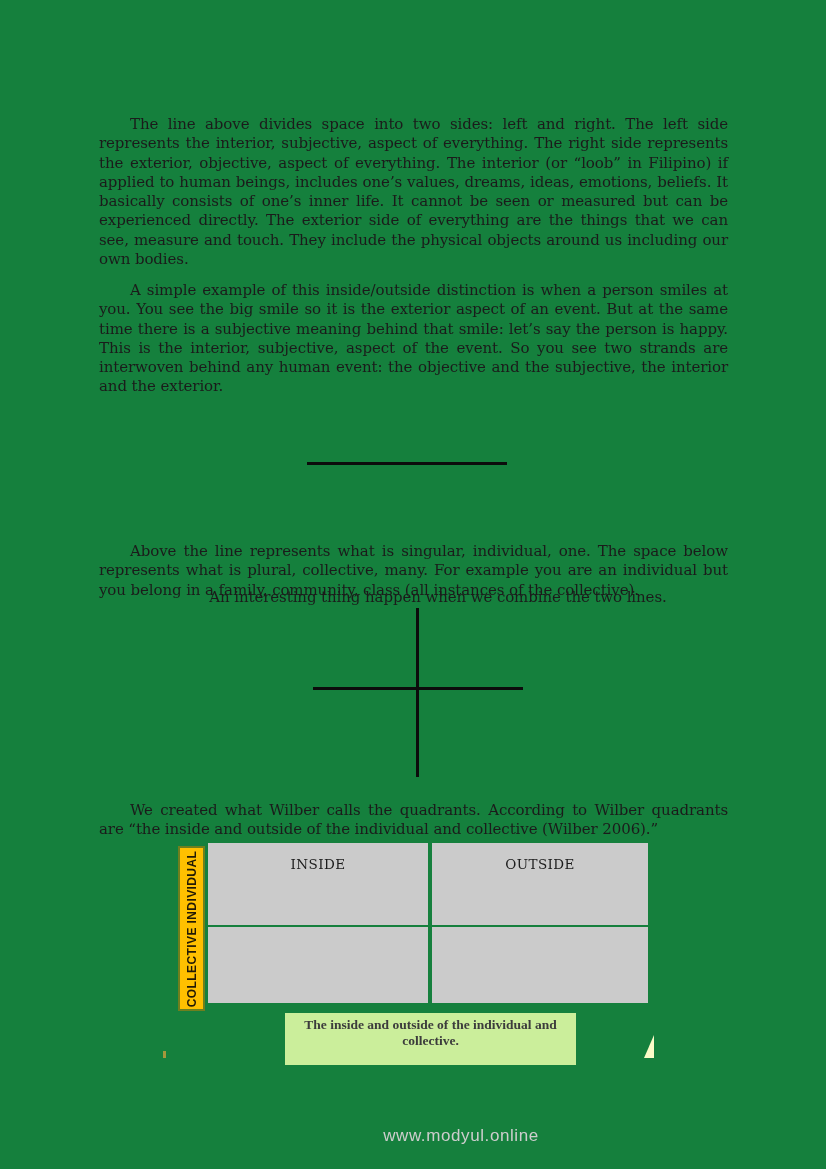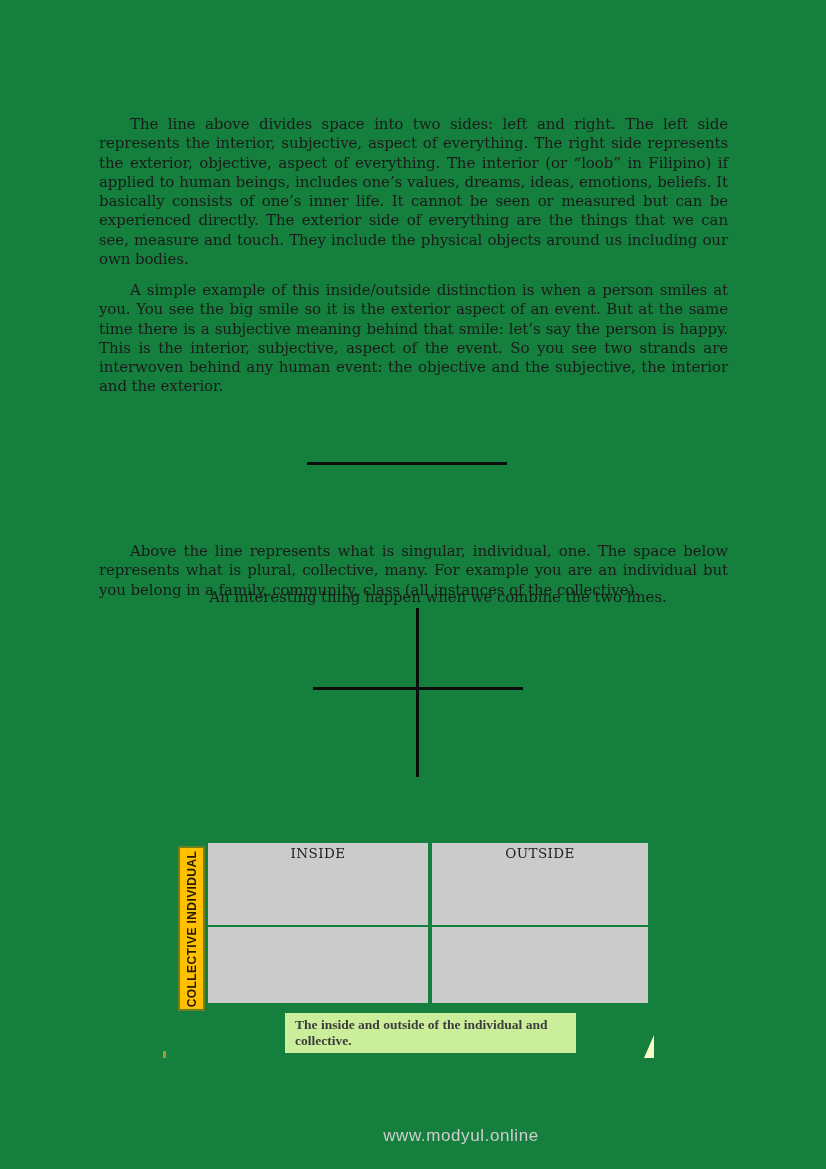--- a/index.html
+++ b/index.html
@@ -48,34 +48,35 @@
     font-size: 12px;
     letter-spacing: 0.4px;
     color: #221a05;
   }
   .cell {
     position: absolute;
     background: #CBCBCB;
   }
   .cell .hdr {
     display: block;
-    padding-top: 2px;
+    padding-top: 13px;
     text-align: center;
     font-family: "DejaVu Serif", serif;
     font-size: 13.5px;
     letter-spacing: 0.4px;
     color: #1c1c1c;
   }
   .caption-box {
     position: absolute;
     left: 285px; top: 1013px;
     width: 291px; min-height: 39px;
     background: #CBEE9B;
     box-sizing: border-box;
-    padding: 4px 10px 5px 10px;
+    padding: 4px 10px 17px 10px;
+    text-align: center;
     font-family: "Liberation Serif", serif;
     font-weight: bold;
     font-size: 13.5px;
     line-height: 15.5px;
     color: #3c3c3c;
   }
   .artifact-triangle {
     position: absolute;
     left: 644px; top: 1035px;
     width: 10px; height: 23px;
@@ -123,20 +124,21 @@
 
   <p class="para" style="top:527px">Above the line represents what is singular, individual, one. The space below represents what is plural, collective, many. For example you are an individual but you belong in a family, community, class (all instances of the collective).</p>
 
   <p class="para single" style="top:573px; text-indent:49px;">An interesting thing happen when we combine the two lines.</p>
 
   <div>
     <div class="rule" style="left:416px; top:608px; width:2.5px; height:169px;"></div>
     <div class="rule" style="left:313px; top:687px; width:210px; height:2.8px;"></div>
   </div>
 
+  <p class="para" style="top:786px">We created what Wilber calls the quadrants. According to Wilber quadrants are “the inside and outside of the individual and collective (Wilber 2006).”</p>
 
   <div>
 
     <div class="side-label">
       <span class="rot">COLLECTIVE INDIVIDUAL</span>
     </div>
 
     <div class="cell" style="left:208px; top:843px; width:220px; height:82px;">
       <span class="hdr">INSIDE</span>
     </div>

